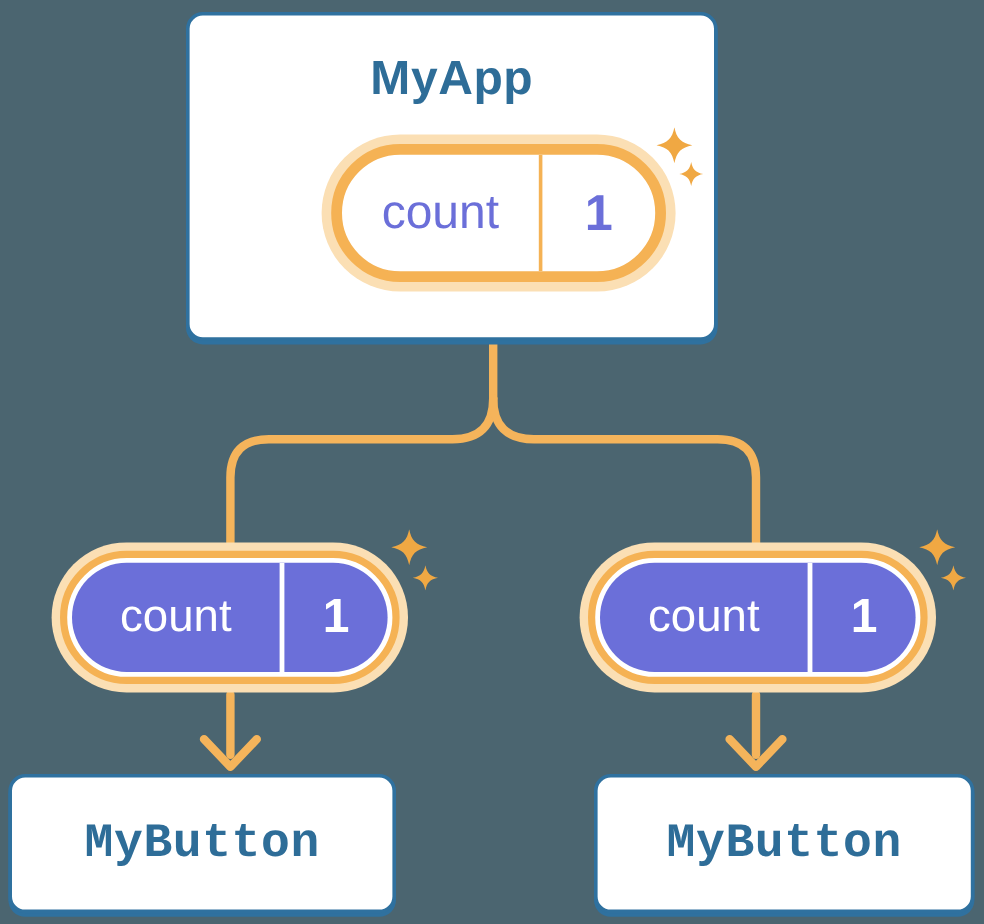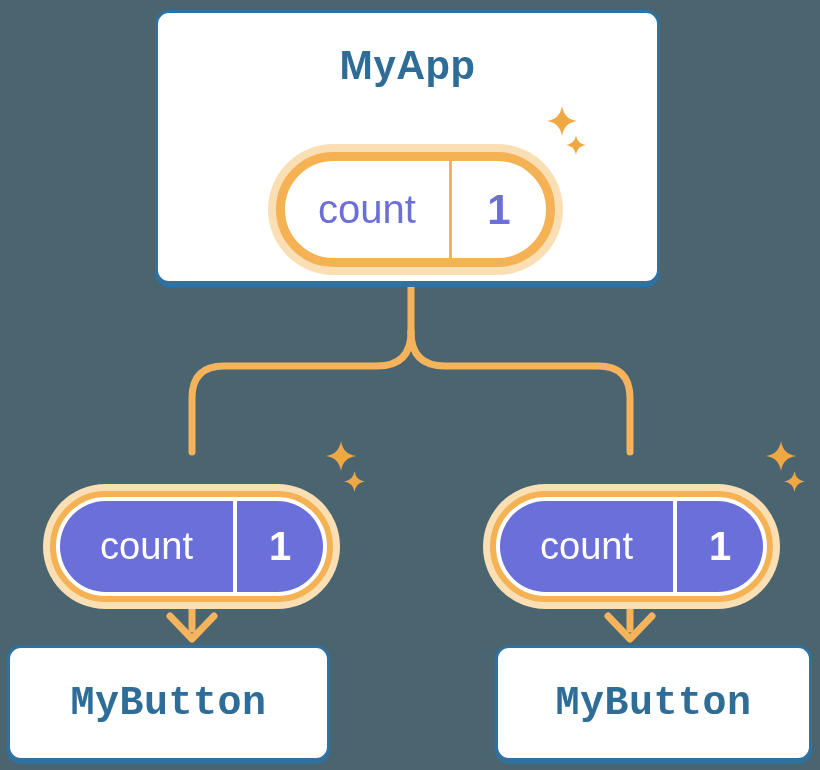--- a/index.html
+++ b/index.html
@@ -24,34 +24,33 @@
     box-sizing:border-box;
     z-index:2;
   }
   .card-title{
     color:#2E6D98;
     font-size:40px;
     font-weight:600;
     text-align:center;
     letter-spacing:0.5px;
   }
-  .root-card{left:155px;top:10px;width:505px;height:274px;}
+  .root-card{left:155px;top:10px;width:443px;height:274px;}
   .root-card .card-title{margin-top:30px;}
   .child-card{width:323px;height:116px;display:flex;align-items:center;justify-content:center;font-family:Liberation Mono, monospace;}
   .child-card-left{left:7px;top:645px;}
   .child-card-right{left:495px;top:645px;width:317px;}
 
   
   .pill-halo{
     position:absolute;
     background:#FBDFB4;
     border-radius:999px;
     box-sizing:border-box;
     z-index:2;
-    margin-top:32px;
   }
   .top-pill{left:268px;top:112px;width:295px;height:131px;padding:8px;}
   .top-pill .pill-ring{
     width:100%;height:100%;
     background:#FFFFFF;
     border:9px solid #F5B254;
     border-radius:999px;
     box-sizing:border-box;
     display:flex;align-items:stretch;
     overflow:hidden;

